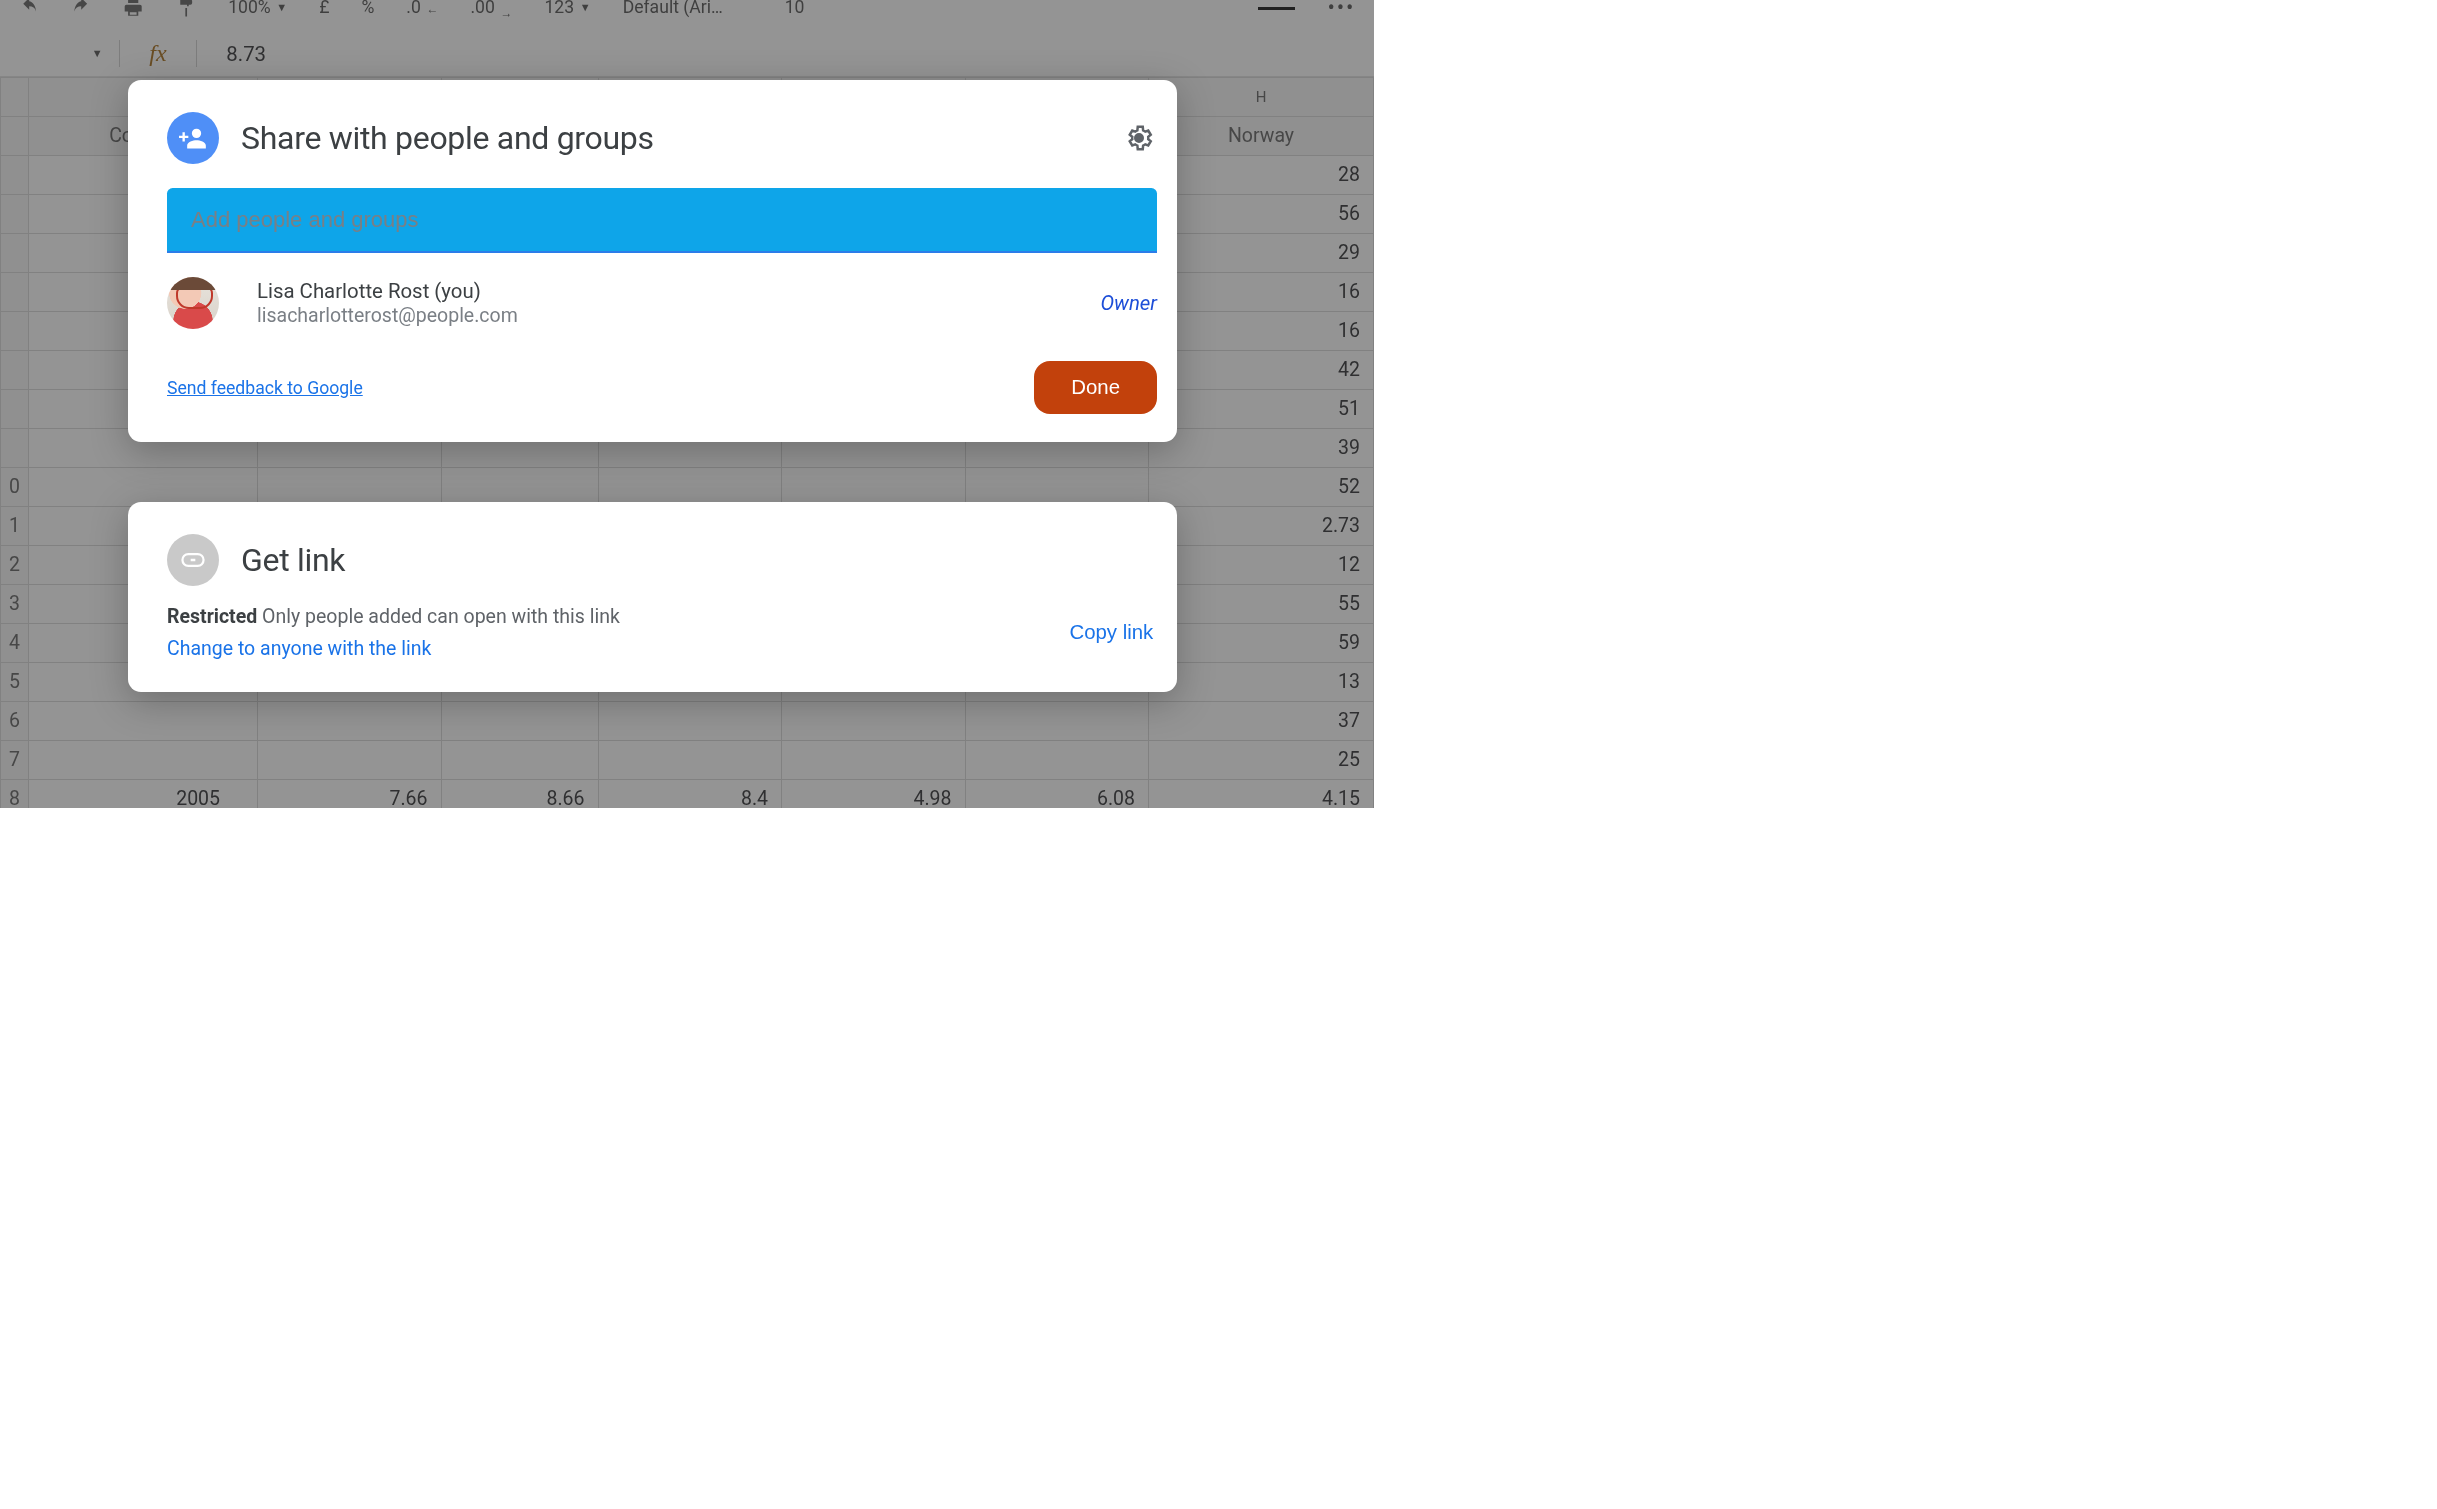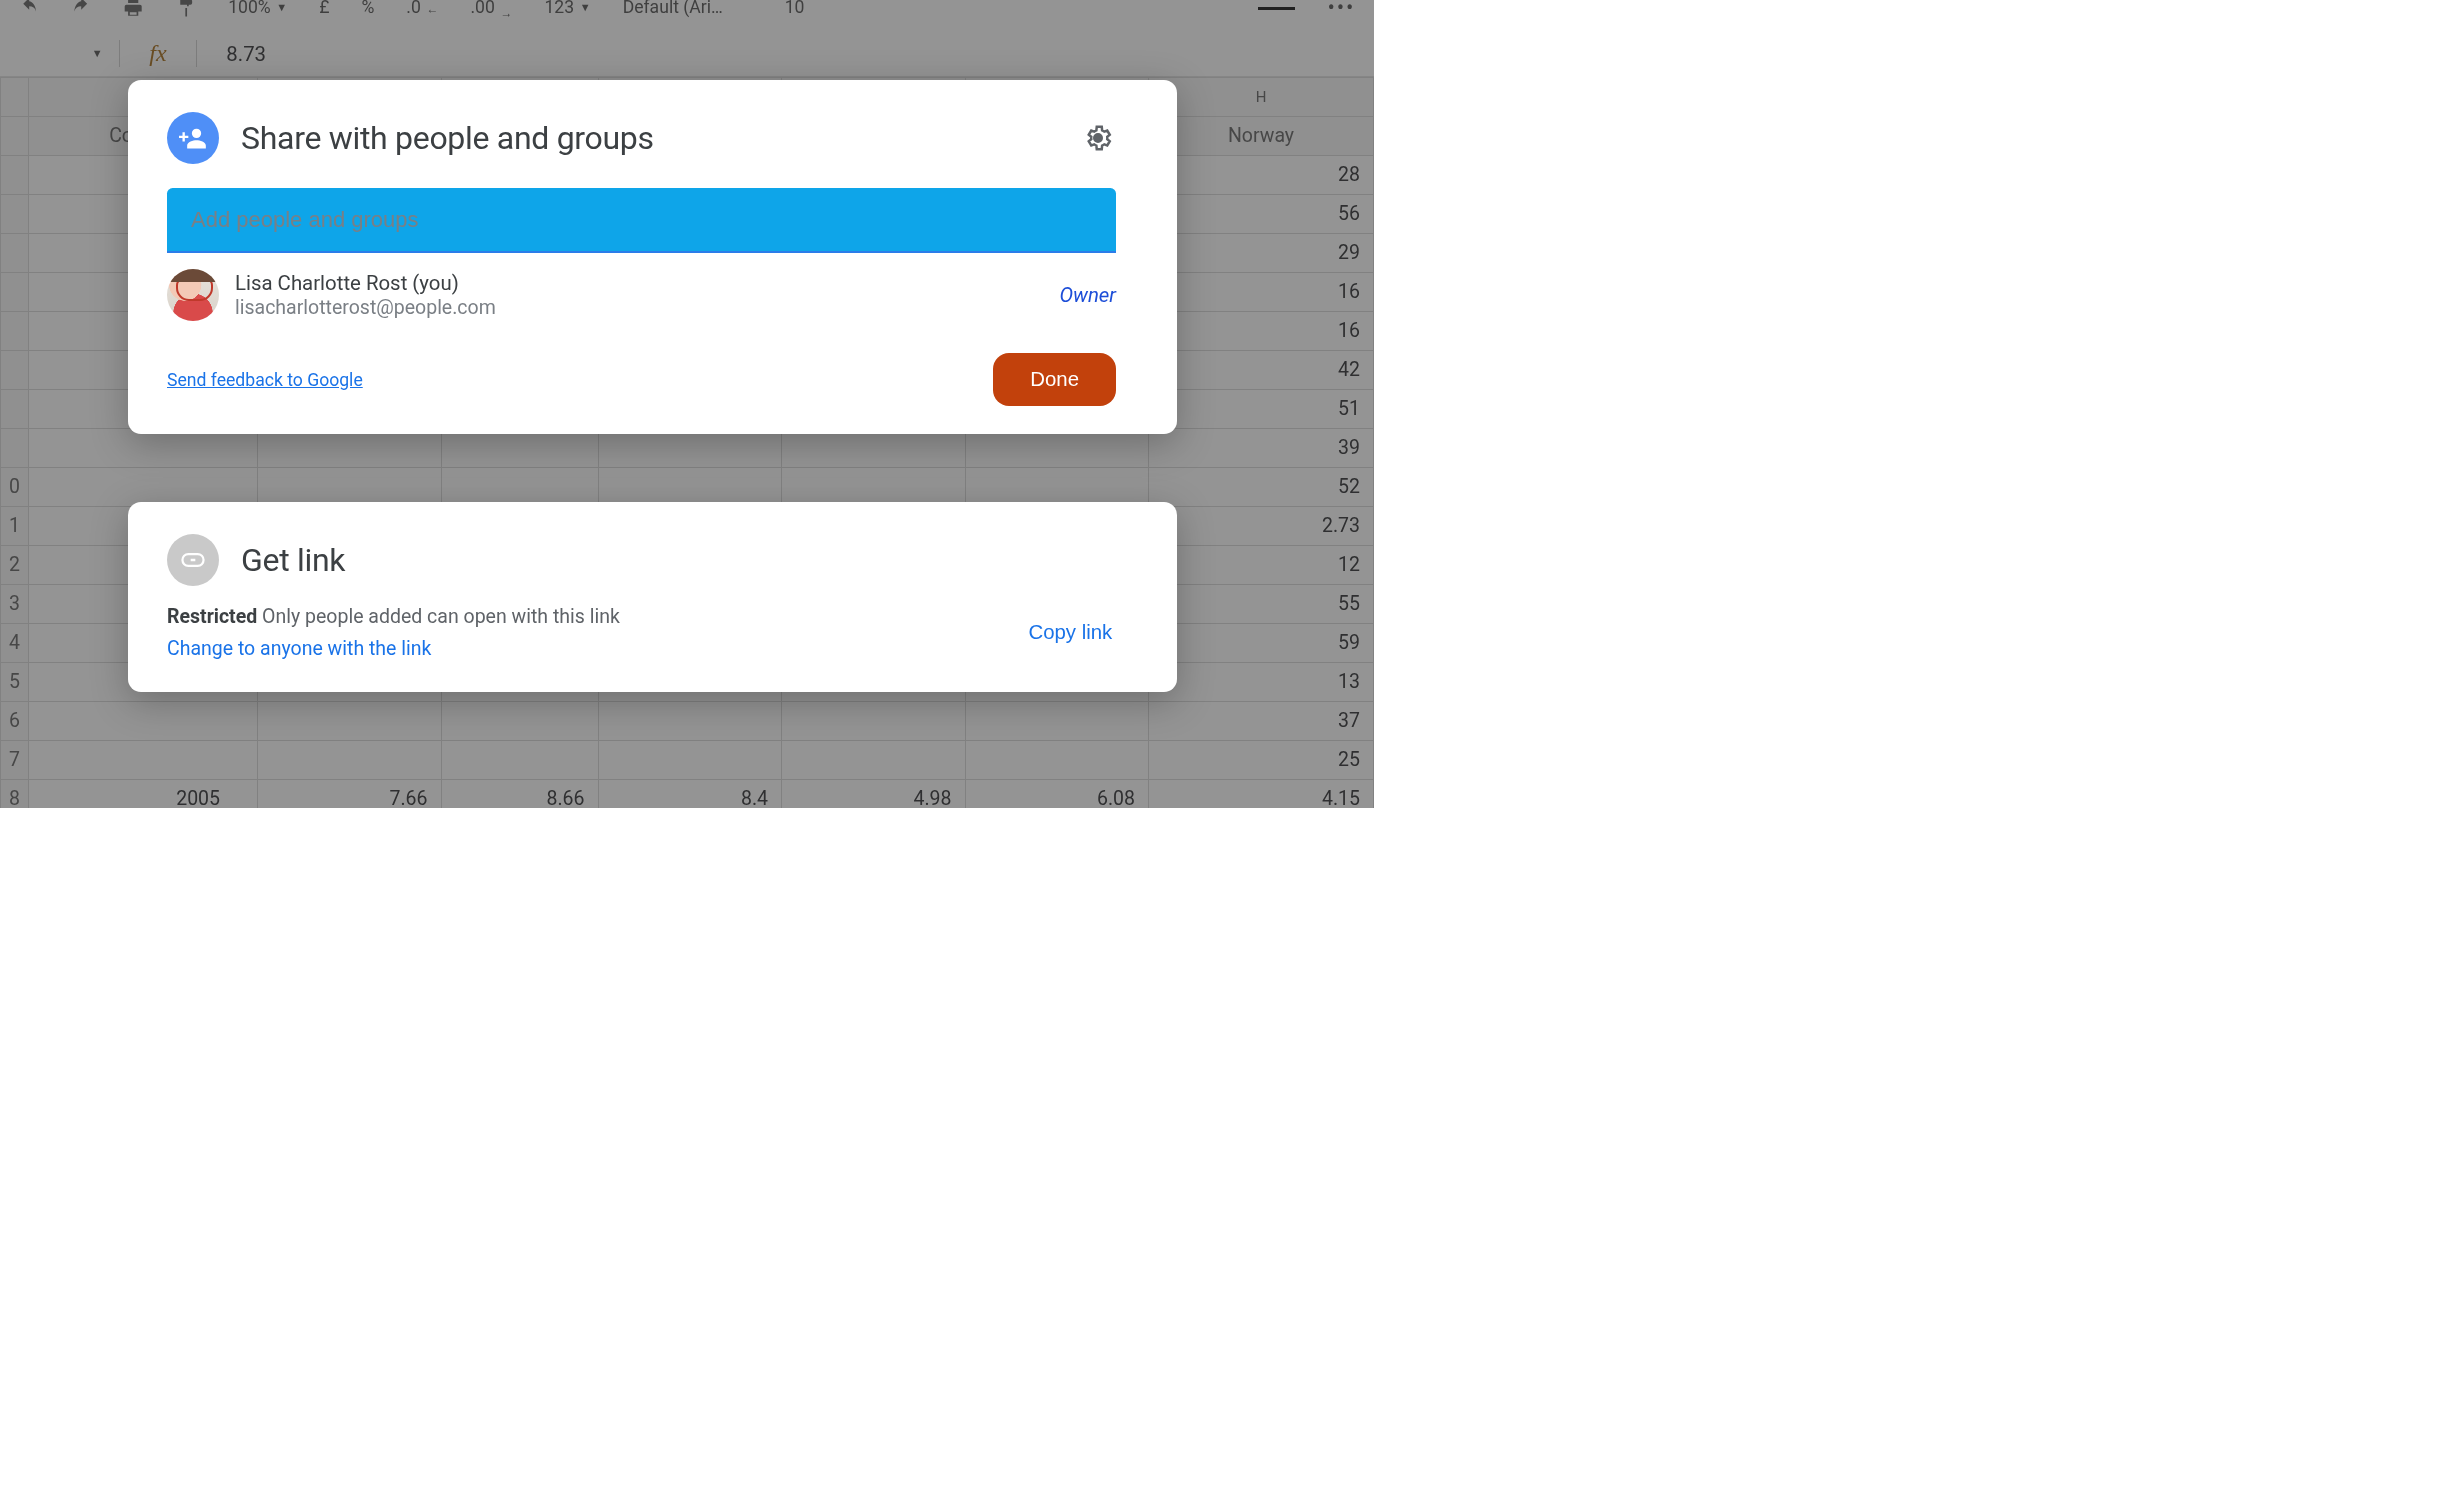--- a/index.html
+++ b/index.html
@@ -82,21 +82,21 @@
   }
 
   
   .dialog {
     position:absolute;
     left:128px;
     width:1049px;
     background:#fff;
     border-radius:13px;
     box-shadow: 0 9.3px 37px rgba(0,0,0,0.25);
-    padding: 32px 61px 28px 39px;
+    padding: 32px 20px 28px 39px;
   }
   .dialog.share { top: 80px; }
   .dialog.getlink { top: 502px; padding-bottom:32px;}
 
   .dlg-header { display:flex; align-items:center; gap:22px; }
   .dlg-header h2 { font-size:32px; font-weight:400; color:#3c4043; letter-spacing:-0.3px;}
   .icon-circle {
     width:52px; height:52px; border-radius:50%;
     display:flex; align-items:center; justify-content:center;
     flex:0 0 52px;
@@ -122,22 +122,22 @@
     padding:0 24px;
     border-radius:5.6px 5.6px 0 0;
   }
   .input-row input {
     border:none; background:transparent; outline:none;
     font-size:22px; color:#3c4043; width:100%;
   }
   .input-row input::placeholder { color:#7a7f85; }
 
   .person-row {
-    display:flex; align-items:center; gap:16px;
-    margin-top:16px;
+    display:flex; align-items:center; gap:38px;
+    margin-top:24px;
   }
   .avatar {
     width:52px; height:52px; border-radius:50%;
     background: radial-gradient(circle at 35% 30%, #f3c9b6 0 32%, transparent 33%),
                 radial-gradient(circle at 50% 85%, #d94a4a 0 38%, transparent 39%),
                 linear-gradient(#e8e3dc,#d8d2c9);
     position:relative;
     overflow:hidden;
     flex:0 0 52px;
   }

